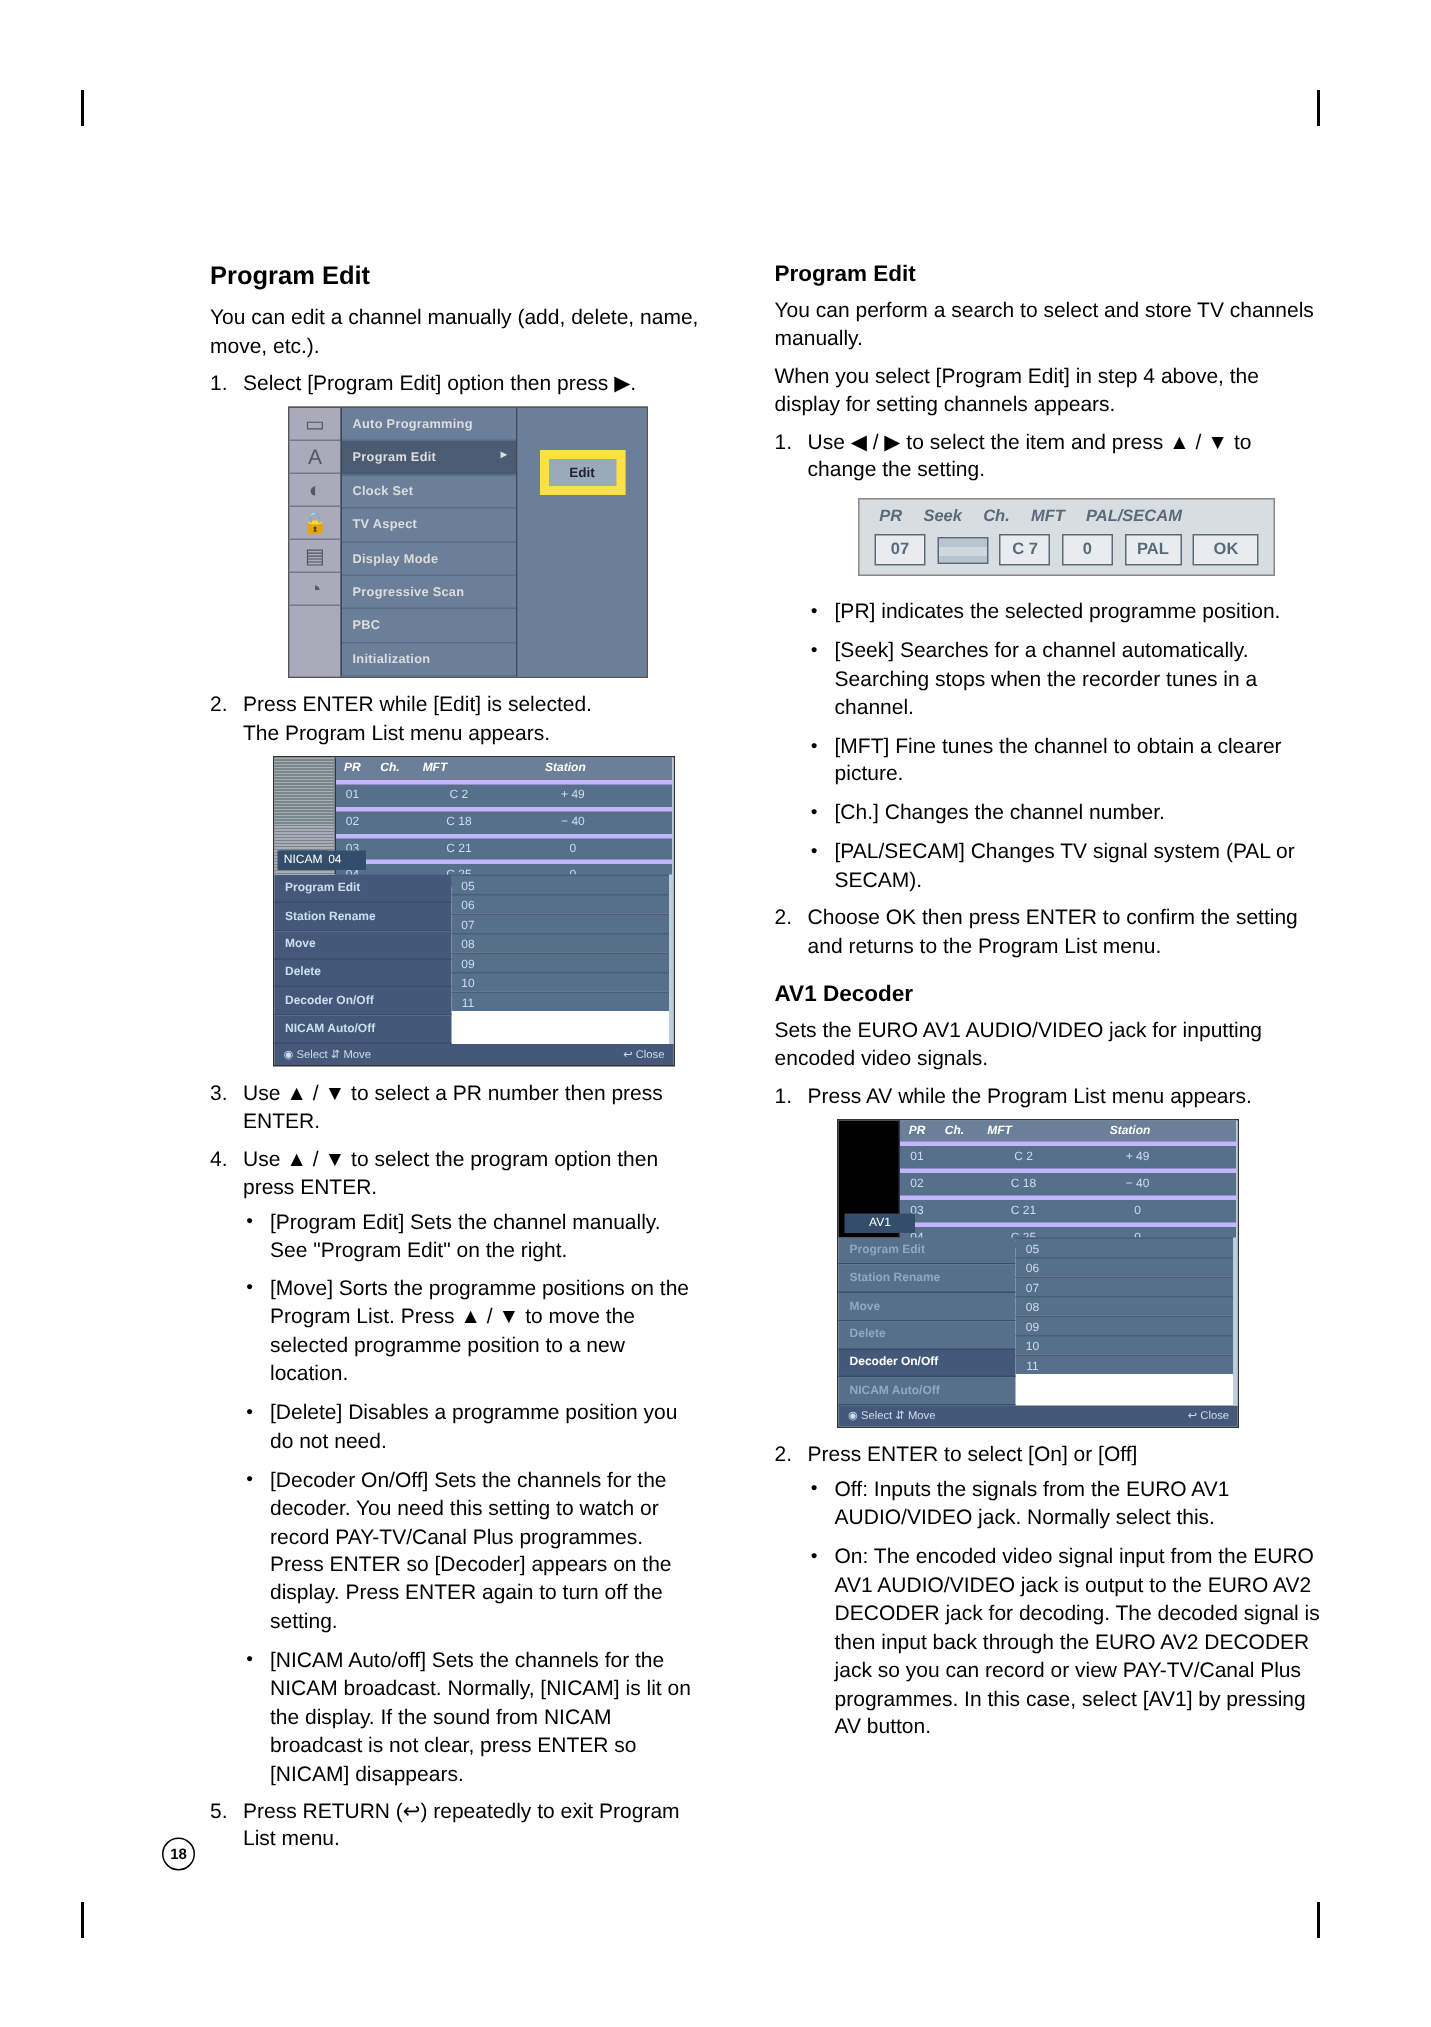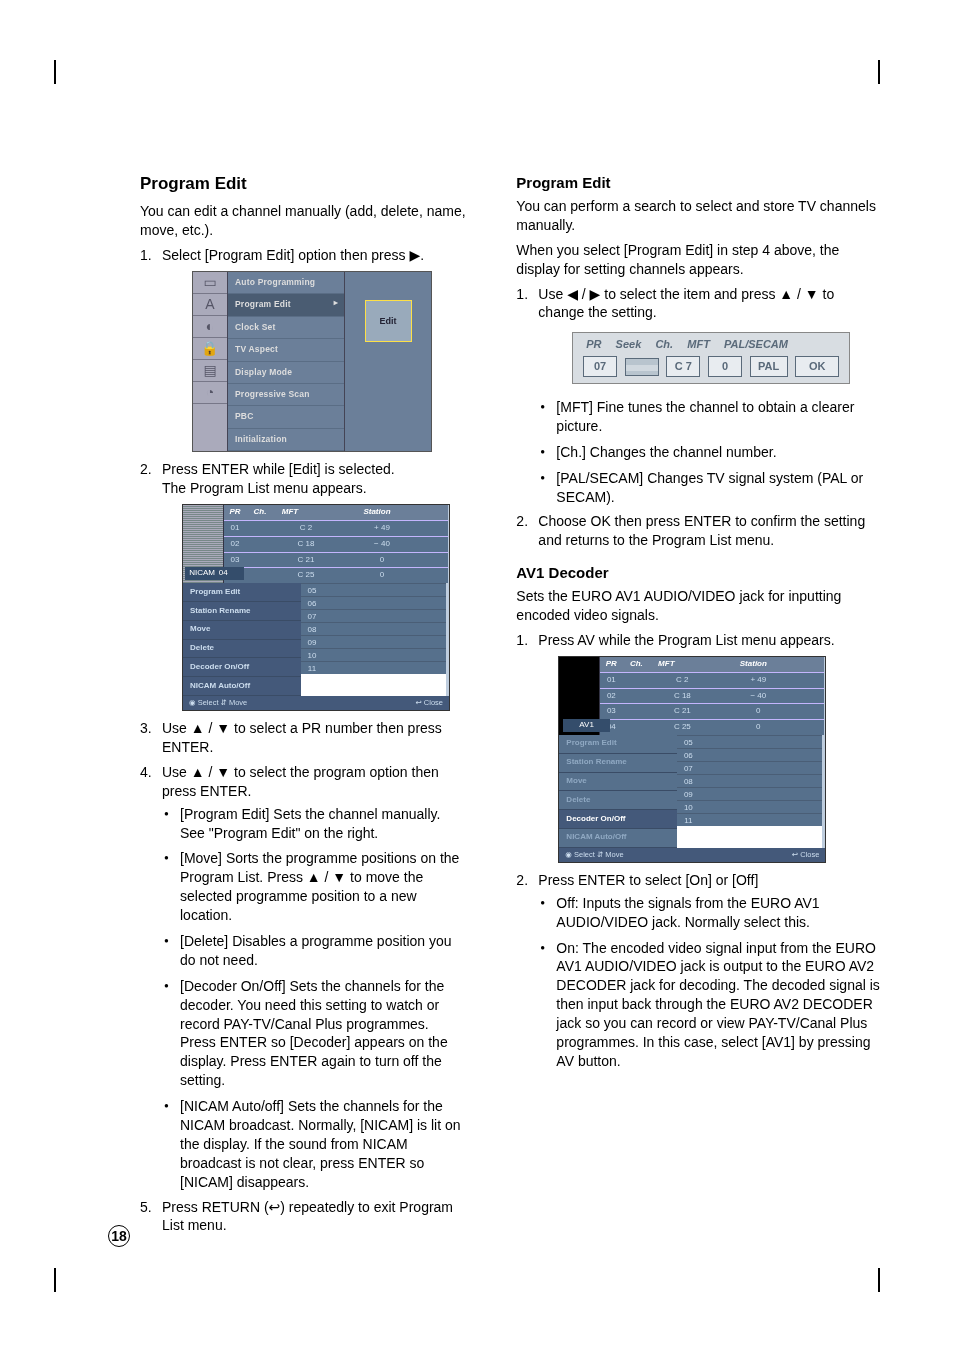--- a/index.html
+++ b/index.html
@@ -36,52 +36,52 @@
   
   .shot { margin:6px auto 8px auto; }
   .menu1 { width:240px; border:1px solid #555; background:#88a; display:flex; font-size:9px; color:#ddd; }
   .menu1-icons { width:34px; background:#aab; display:flex; flex-direction:column; }
   .micon { height:22px; display:flex; align-items:center; justify-content:center; color:#556; font-size:14px; border-bottom:1px solid #778; }
   .menu1-items { width:118px; background:#6b7f99; border-left:1px solid #445; border-right:1px solid #445; display:flex; flex-direction:column; }
   .mitem { padding:5px 7px; border-bottom:1px solid #5a6d85; font-weight:bold; font-size:8.5px; letter-spacing:0.2px; }
   .mitem.sel { background:#4a5c72; position:relative; }
   .mitem.sel::after { content:"▸"; position:absolute; right:6px; top:4px; font-size:8px; }
   .menu1-right { flex:1; background:#6b7f99; display:flex; align-items:flex-start; justify-content:center; padding-top:28px; }
-  .editbtn { background:#9ab; border:1px solid #fde047; padding:14px 14px; font-size:9px; color:#223; font-weight:bold; }
+  .editbtn { background:#9ab; border:6px solid #fde047; padding:3px 14px; font-size:9px; color:#223; font-weight:bold; }
 
   
   .plist { width:268px; border:1px solid #333; font-size:8px; color:#cde; }
   .plist-top { display:flex; height:78px; }
   .plist-preview { width:118px; background:repeating-linear-gradient(0deg,#788,#788 1px,#aab 1px,#aab 2px); position:relative; border-right:1px solid #334;}
   .plist-badge { position:absolute; bottom:3px; left:4px; background:#344d6b; color:#fff; font-size:8px; padding:1px 16px; }
   .plist-badge2 { position:absolute; bottom:3px; right:4px; background:#344d6b; color:#fff; font-size:8px; padding:1px 4px; }
   .plist-table { flex:1; display:flex; flex-direction:column; background:#6b7f99; }
   .plist-hdr { display:flex; background:#6b7f99; font-style:italic; font-weight:bold; color:#fff; font-size:8px; }
   .pc { padding:2px 2px; text-align:center; }
   .pc1{width:22px;} .pc2{width:28px;} .pc3{width:32px;} .pc4{flex:1;}
-  .plist-row { display:flex; background:#56708c; border-top:1px solid #c4b5fd; font-size:8px;gap:46px; }
+  .plist-row { display:flex; background:#56708c; border-top:3px solid #c4b5fd; font-size:8px;gap:46px; }
   .plist-body { display:flex; }
   .plist-left { width:118px; }
   .popt { background:#44597a; color:#cde; padding:3.5px 7px; border-bottom:1px solid #3a4c66; font-weight:bold; font-size:8px;}
   .popt.dim { color:#8fa8c2; background:#56708c;}
   .popt.sel { background:#44597a; color:#fff;}
   .plist-right { flex:1; }
   .plist-row2 { display:flex; background:#56708c; border-top:1px solid #4a5e76; height:13px; font-size:8px; }
   .plist-foot { background:#44597a; color:#cde; padding:2px 6px; font-size:7.5px; display:flex; justify-content:space-between; }
 
   
   .tune { width:278px; border:1px solid #888; background:#d8dde2; margin:10px auto 14px auto; padding:4px 6px 6px 6px; }
   .tune-h { display:flex; font-style:italic; font-weight:bold; font-size:11px; color:#5a6a7a; justify-content:space-around; margin-bottom:4px;}
   .tune-r { display:flex; justify-content:space-around; align-items:center;}
   .tb { border:1px solid #5a6a7a; background:#e8ecf0; color:#5a6a7a; font-weight:bold; font-size:11px; padding:2px 0; text-align:center; width:34px;}
   .tb.seek { background:repeating-linear-gradient(180deg,#b8c4ce,#b8c4ce 6px,#d0d8df 6px,#d0d8df 12px); width:34px; height:18px;}
   .tb.wide{ width:44px;}
   .tb.mid{ width:38px;}
 
-  .pgnum { position:absolute; left:108px; top:1225px; width:22px; height:22px; border:1.5px solid #000; border-radius:50%; display:flex; align-items:center; justify-content:center; font-size:14px; font-weight:bold;}
+  .pgnum { position:absolute; left:108px; top:1225px; width:22px; height:22px; border:1.5px solid #000; border-radius:50%; display:flex; align-items:center; justify-content:center; font-size:10px; font-weight:bold;}
   .scrollhint { width:3px; background:#becdde; }
 </style>
 </head>
 <body>
 
 <div class="crop-top-left"></div>
 <div class="crop-top-right"></div>
 <div class="crop-bottom-left"></div>
 <div class="crop-bottom-right"></div>
 
@@ -259,20 +259,22 @@
         <div class="tune-r">
           <div class="tb">07</div>
           <div class="tb seek"></div>
           <div class="tb">C 7</div>
           <div class="tb">0</div>
           <div class="tb mid">PAL</div>
           <div class="tb wide">OK</div>
         </div>
       </div>
       <ul class="sub" id="right-bullets1">
+              <li>[PR] indicates the selected programme position.</li>
+              <li>[Seek] Searches for a channel automatically. Searching stops when the recorder tunes in a channel.</li>
               <li>[MFT] Fine tunes the channel to obtain a clearer picture.</li>
               <li>[Ch.] Changes the channel number.</li>
               <li>[PAL/SECAM] Changes TV signal system (PAL or SECAM).</li>
             </ul>
     </li>
     <li><span class="num">2.</span><span>Choose OK then press ENTER to confirm the setting and returns to the Program List menu.</span></li>
   </ol>
 
   <h3 style="margin-top:14px;">AV1 Decoder</h3>
   <p>Sets the EURO AV1 AUDIO/VIDEO jack for inputting encoded video signals.</p>

